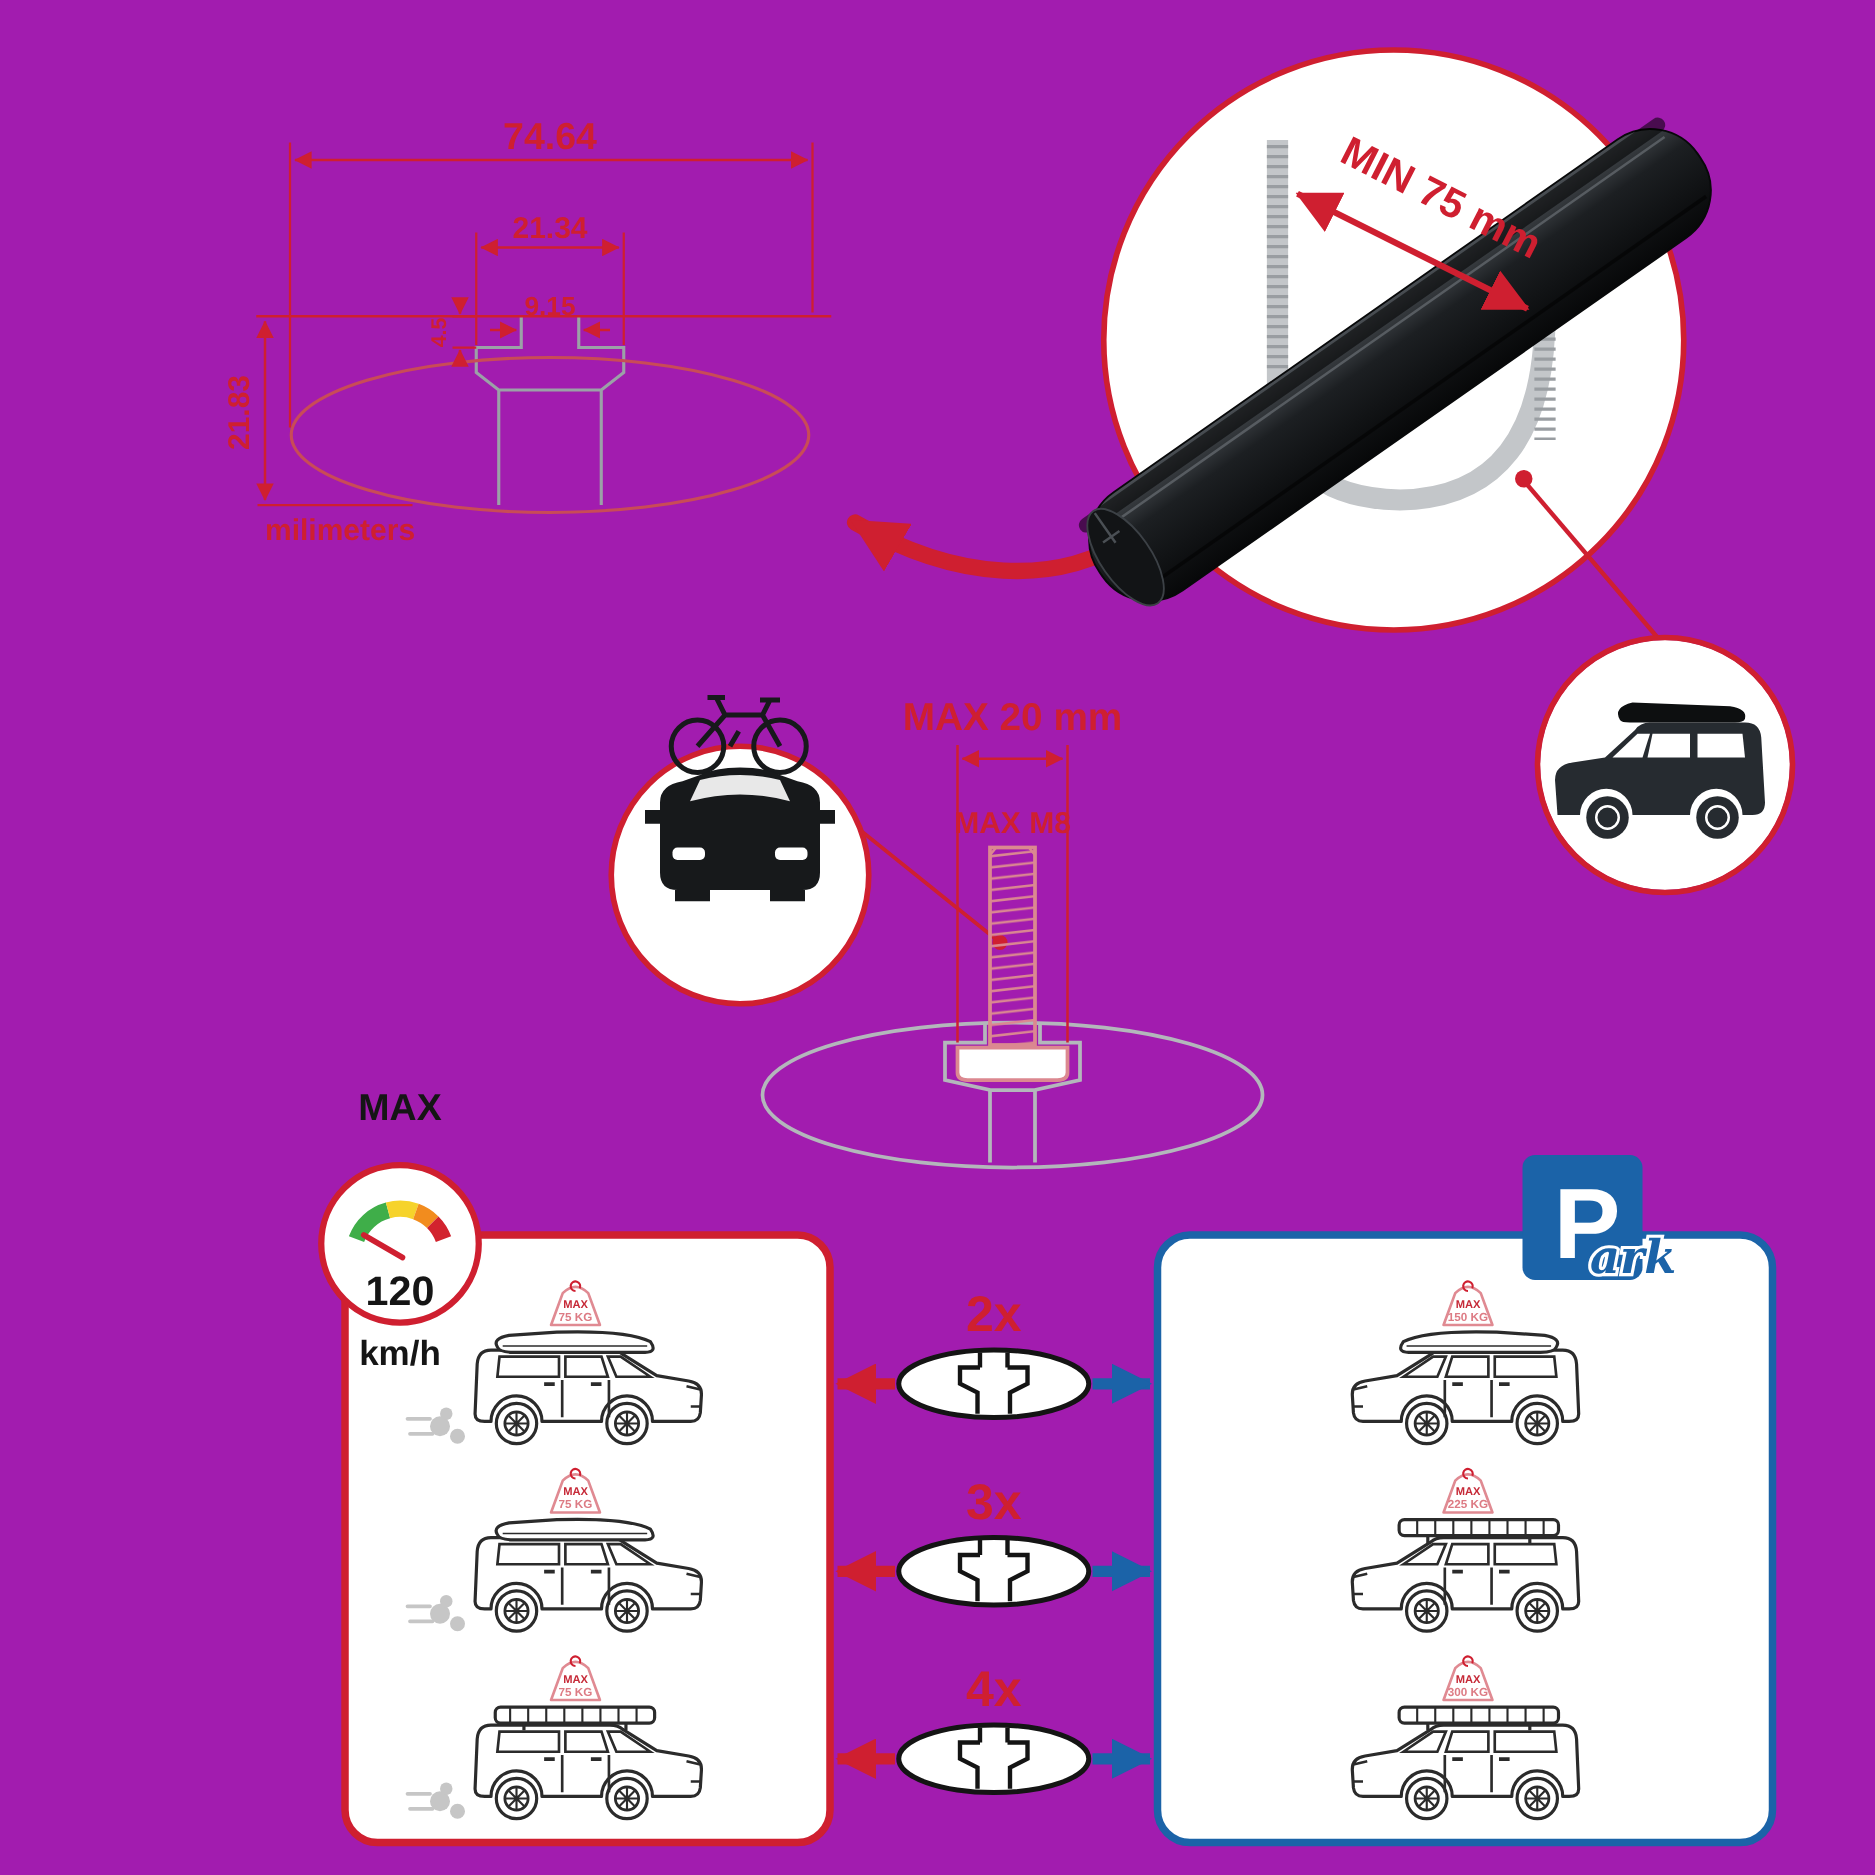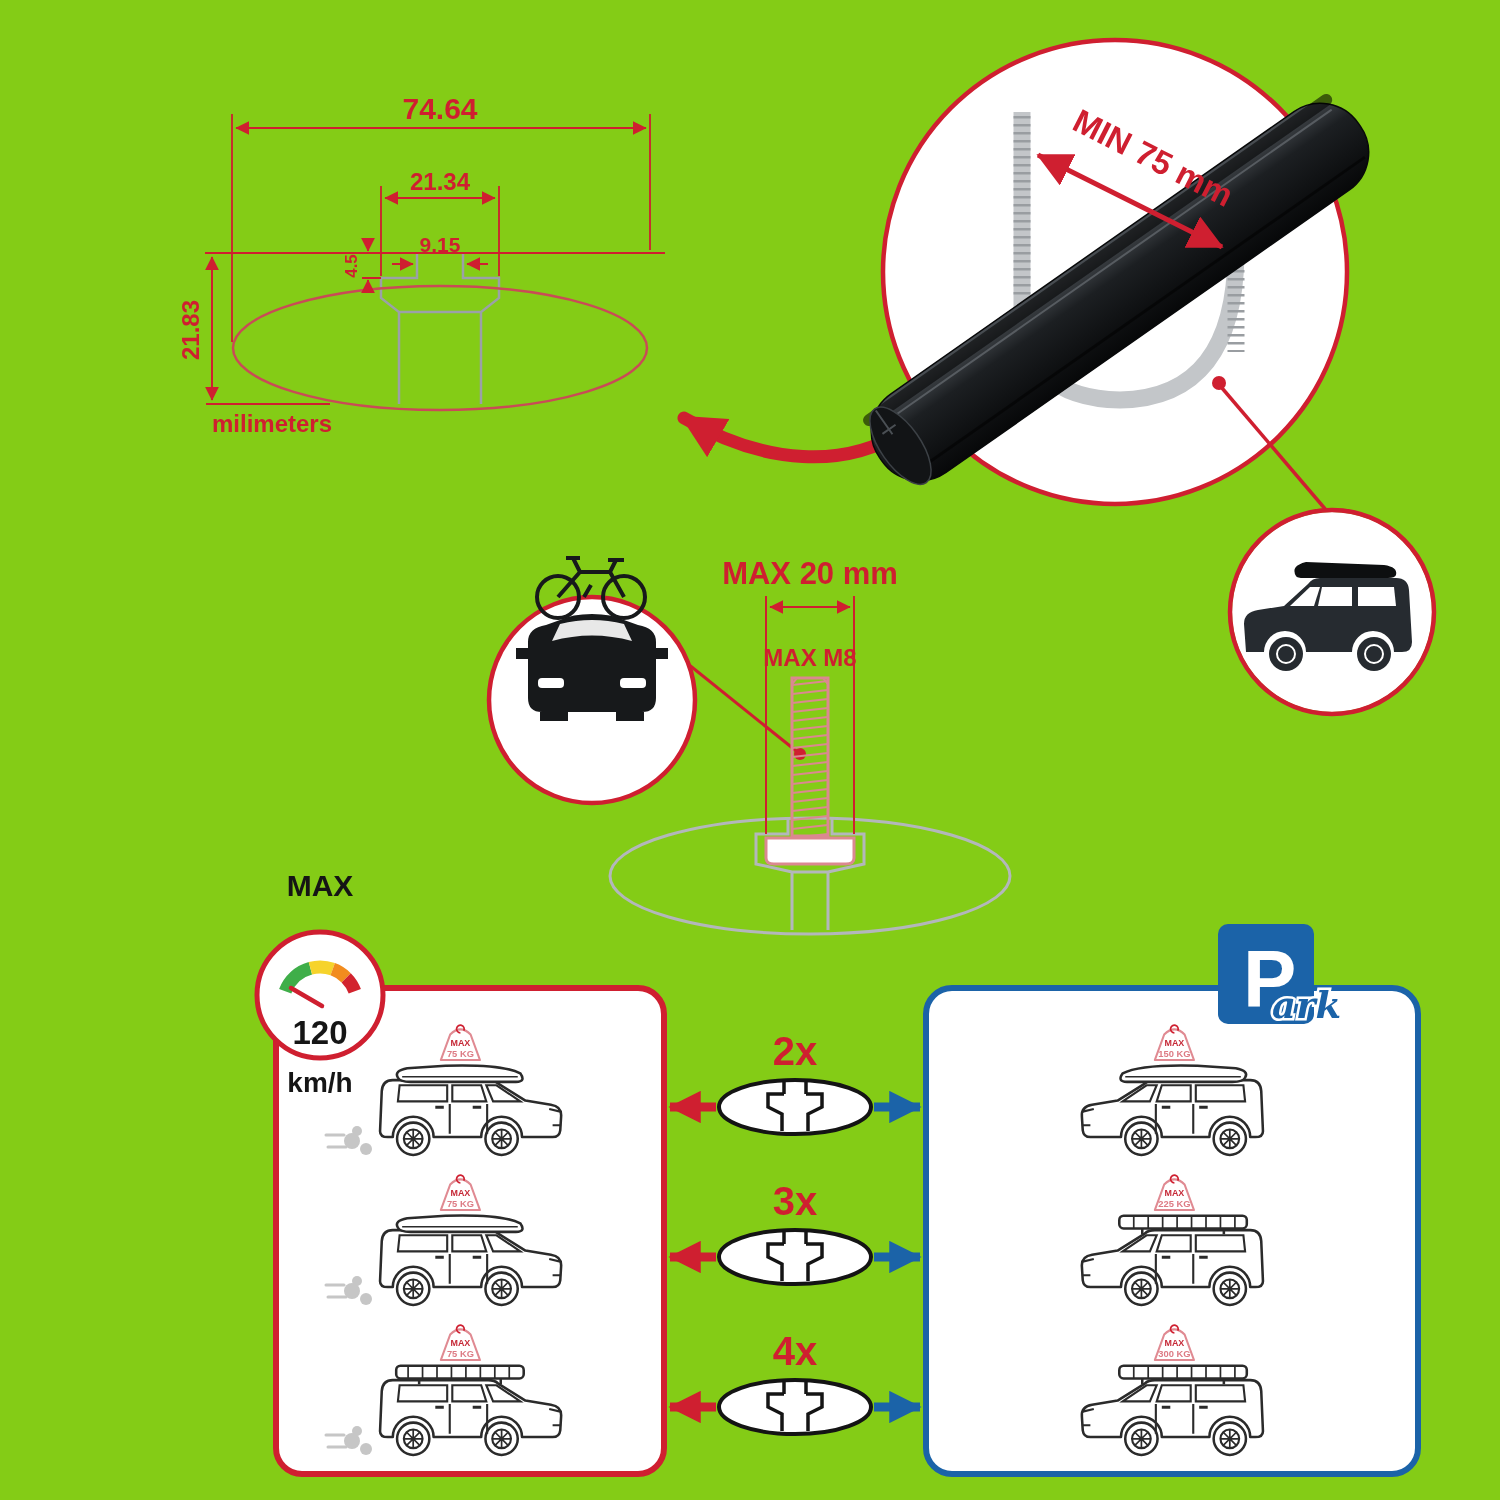--- a/index.html
+++ b/index.html
@@ -1,16 +1,16 @@
 <!DOCTYPE html>
 <html><head>
 <meta charset="utf-8">
 <style>
   html,body{margin:0;padding:0;background:#fff;}
-  .stage{position:relative;width:1500px;height:1500px;background:#84cc16;overflow:hidden;
+  .stage{position:relative;width:1500px;height:1500px;background:#a21caf;overflow:hidden;
          font-family:"Liberation Sans",sans-serif;}
   svg text{font-family:"Liberation Sans",sans-serif;}
   .t-dim{font-weight:700;fill:#cf1f30;}
   .t-black{font-weight:700;fill:#151515;}
   .t-badge-max{font-weight:700;fill:#c62a38;}
   .t-badge-val{font-weight:700;fill:#dd7b84;}
   .t-mult{font-weight:700;fill:#cf1f30;}
   .t-park-p{font-weight:700;fill:#ffffff;font-size:80px;}
   .t-park-ark{font-weight:700;font-style:italic;fill:#1b63a8;font-size:37px;
               stroke:#ffffff;stroke-width:5px;paint-order:stroke;

